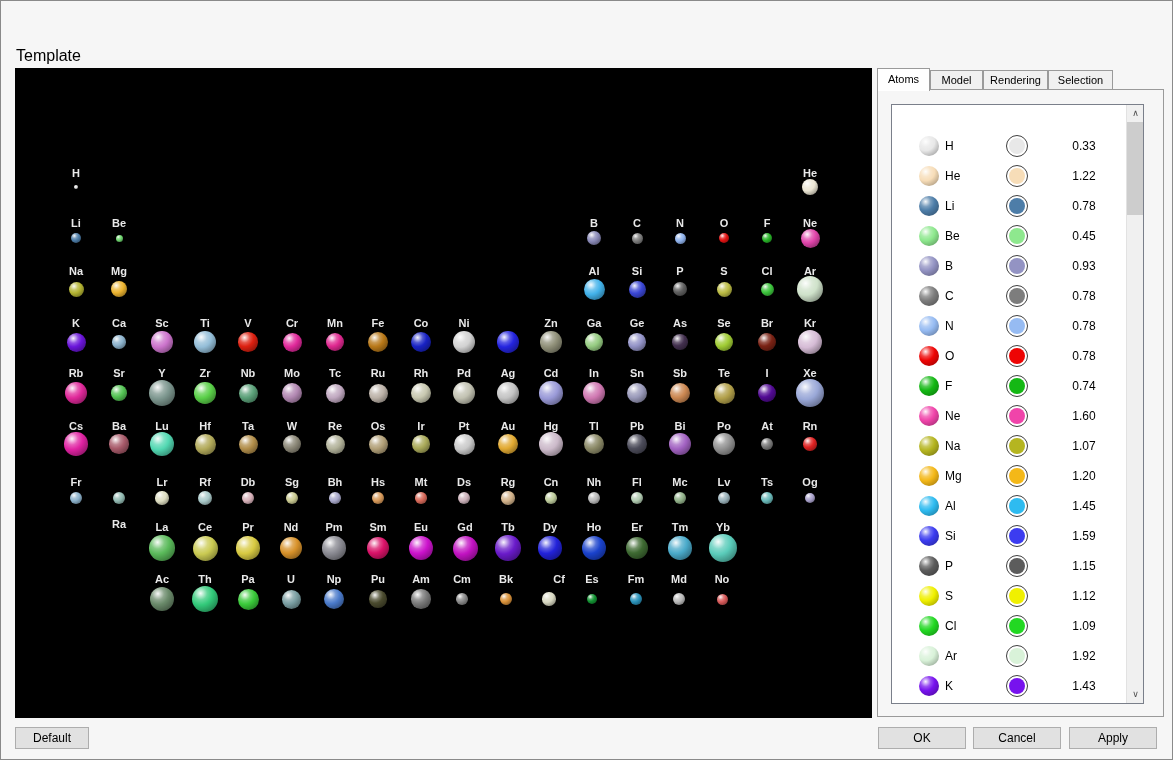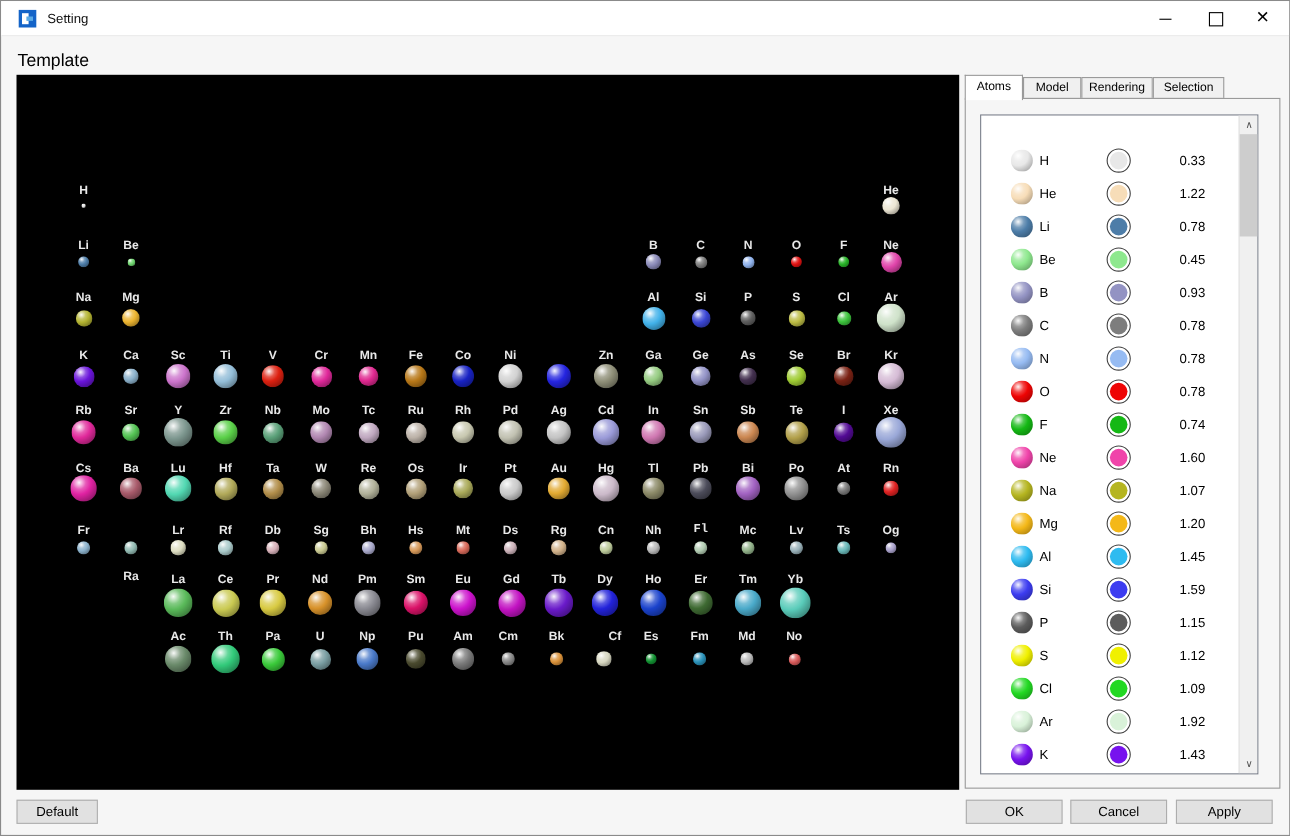--- a/index.html
+++ b/index.html
@@ -60,27 +60,20 @@
   #btn-default { left:14px; width:74px; }
   #btn-ok { left:877px; width:88px; }
   #btn-cancel { left:972px; width:88px; }
   #btn-apply { left:1068px; width:88px; }
 </style>
 </head>
 <body>
 
 <div id="win">
 
-  <div id="titlebar">
-    <div id="app-icon"></div>
-    <div id="title-text">Setting</div>
-    <div id="btn-min" class="wc"></div>
-    <div id="btn-max" class="wc"></div>
-    <div id="btn-close" class="wc"></div>
-  </div>
 
   <div id="template-label">Template</div>
 
   <div id="canvas">
       <div class="el-label" style="left: 61px; top: 105px;">H</div>
       <div class="el-sphere" style="left: 59px; top: 117px; width: 4px; height: 4px; background-color: rgb(224, 224, 224);"></div>
       <div class="el-label" style="left: 795px; top: 105px;">He</div>
       <div class="el-sphere" style="left: 787px; top: 111px; width: 16px; height: 16px; background-color: rgb(236, 230, 212);"></div>
       <div class="el-label" style="left: 61px; top: 155px;">Li</div>
       <div class="el-sphere" style="left: 56px; top: 165px; width: 10px; height: 10px; background-color: rgb(77, 125, 168);"></div>
@@ -241,21 +234,21 @@
       <div class="el-label" style="left: 406px; top: 414px;">Mt</div>
       <div class="el-sphere" style="left: 400.3px; top: 424.3px; width: 11.4px; height: 11.4px; background-color: rgb(216, 106, 90);"></div>
       <div class="el-label" style="left: 449px; top: 414px;">Ds</div>
       <div class="el-sphere" style="left: 443px; top: 424px; width: 12px; height: 12px; background-color: rgb(204, 178, 186);"></div>
       <div class="el-label" style="left: 493px; top: 414px;">Rg</div>
       <div class="el-sphere" style="left: 486.3px; top: 423.3px; width: 13.4px; height: 13.4px; background-color: rgb(210, 178, 138);"></div>
       <div class="el-label" style="left: 536px; top: 414px;">Cn</div>
       <div class="el-sphere" style="left: 530.2px; top: 424.2px; width: 11.6px; height: 11.6px; background-color: rgb(190, 204, 156);"></div>
       <div class="el-label" style="left: 579px; top: 414px;">Nh</div>
       <div class="el-sphere" style="left: 572.7px; top: 423.7px; width: 12.6px; height: 12.6px; background-color: rgb(186, 186, 186);"></div>
-      <div class="el-label" style="left: 622px; top: 414px; font-family: Liberation Mono, monospace;">Fl</div>
+      <div class="el-label" style="left: 622px; top: 414px;">Fl</div>
       <div class="el-sphere" style="left: 615.8px; top: 423.8px; width: 12.4px; height: 12.4px; background-color: rgb(178, 204, 178);"></div>
       <div class="el-label" style="left: 665px; top: 414px;">Mc</div>
       <div class="el-sphere" style="left: 658.8px; top: 423.8px; width: 12.4px; height: 12.4px; background-color: rgb(146, 178, 138);"></div>
       <div class="el-label" style="left: 709px; top: 414px;">Lv</div>
       <div class="el-sphere" style="left: 703px; top: 424px; width: 12px; height: 12px; background-color: rgb(154, 178, 186);"></div>
       <div class="el-label" style="left: 752px; top: 414px;">Ts</div>
       <div class="el-sphere" style="left: 746.2px; top: 424.2px; width: 11.6px; height: 11.6px; background-color: rgb(106, 186, 186);"></div>
       <div class="el-label" style="left: 795px; top: 414px;">Og</div>
       <div class="el-sphere" style="left: 789.7px; top: 424.7px; width: 10.6px; height: 10.6px; background-color: rgb(170, 162, 204);"></div>
       <div class="el-label" style="left: 147px; top: 459px;">La</div>

